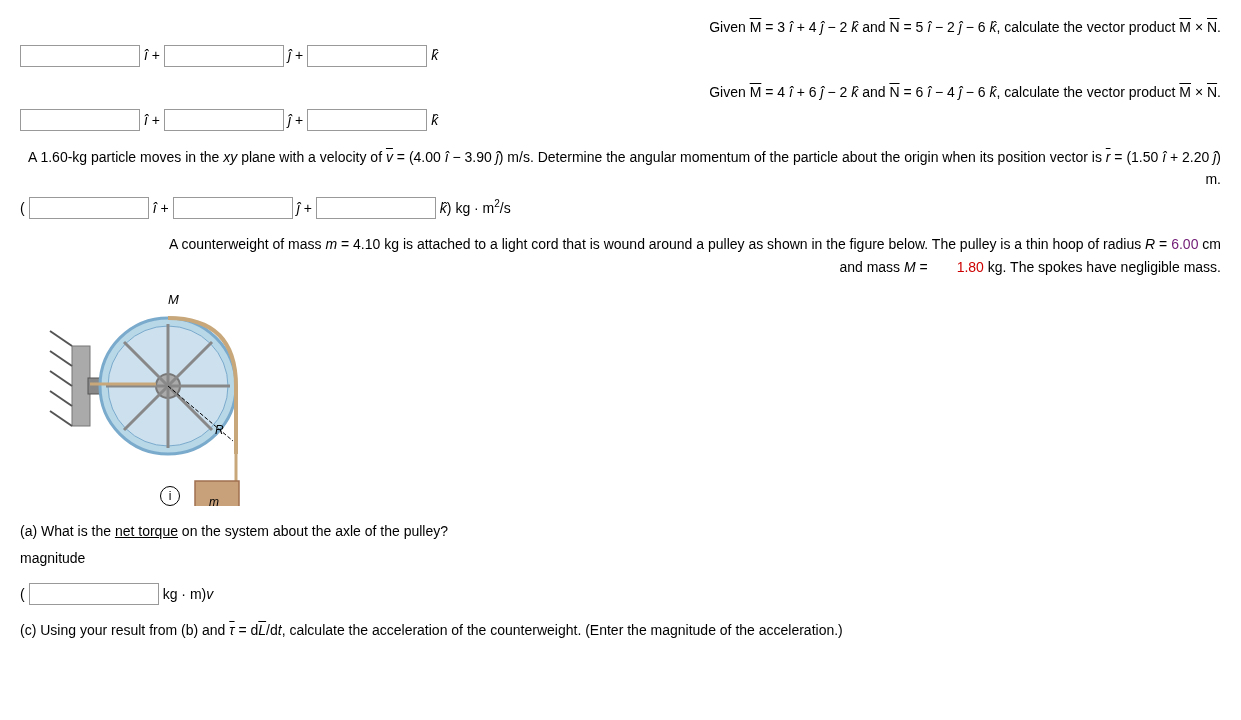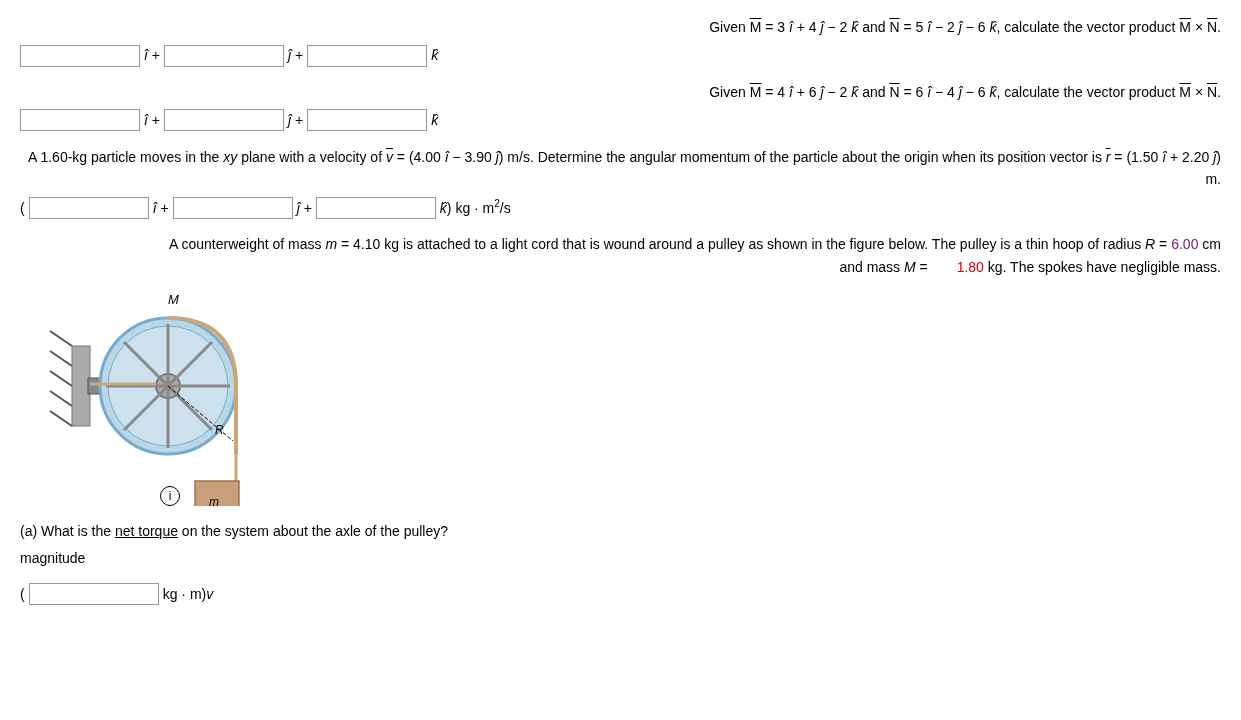--- a/index.html
+++ b/index.html
@@ -165,13 +165,19 @@
   </div>
 
   <div class="sub-question">
     <div class="kg-m-v answer-row">
       <span>(</span>
       <input class="math-input" type="text" value="" style="width: 130px;">
       <span>kg · m)<em>v</em></span>
     </div>
   </div>
 
+  <div class="sub-question">
+    <p>
+      (c) Using your result from (b) and <span class="overline" style="font-style:italic;">τ</span> = d<span class="overline" style="font-style:italic;">L</span>/d<em>t</em>, calculate the acceleration of the counterweight. (Enter the magnitude of the acceleration.)
+    </p>
+
+  </div>
 </div>
 
 </body></html>

